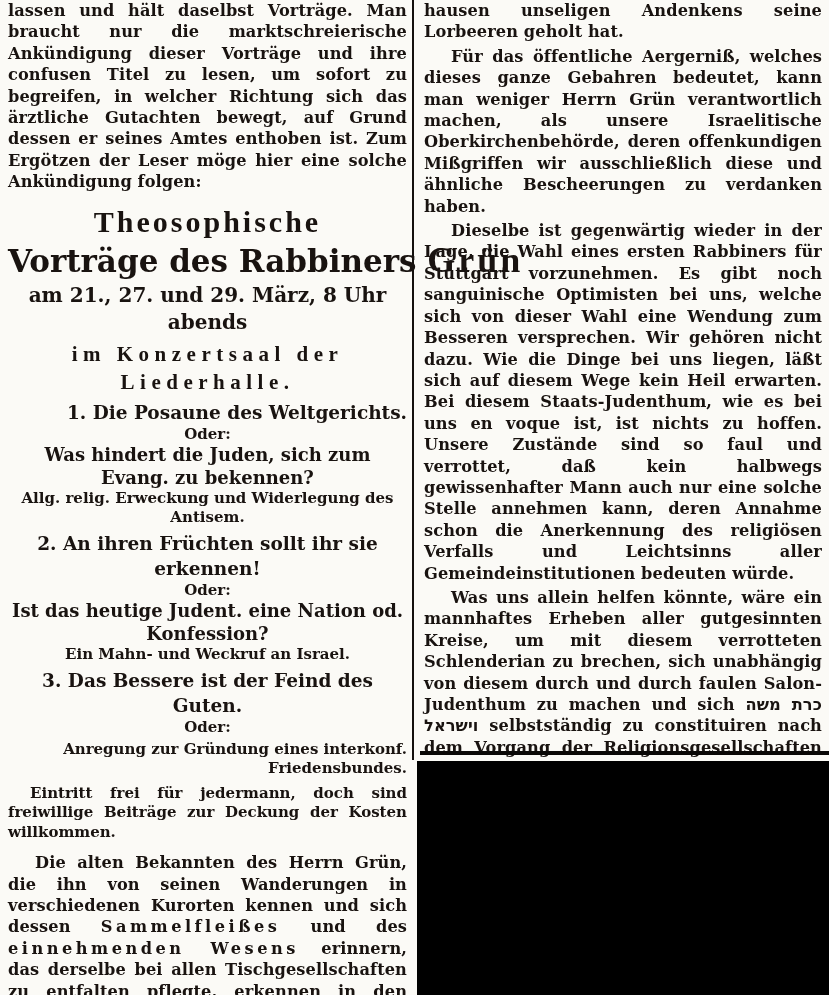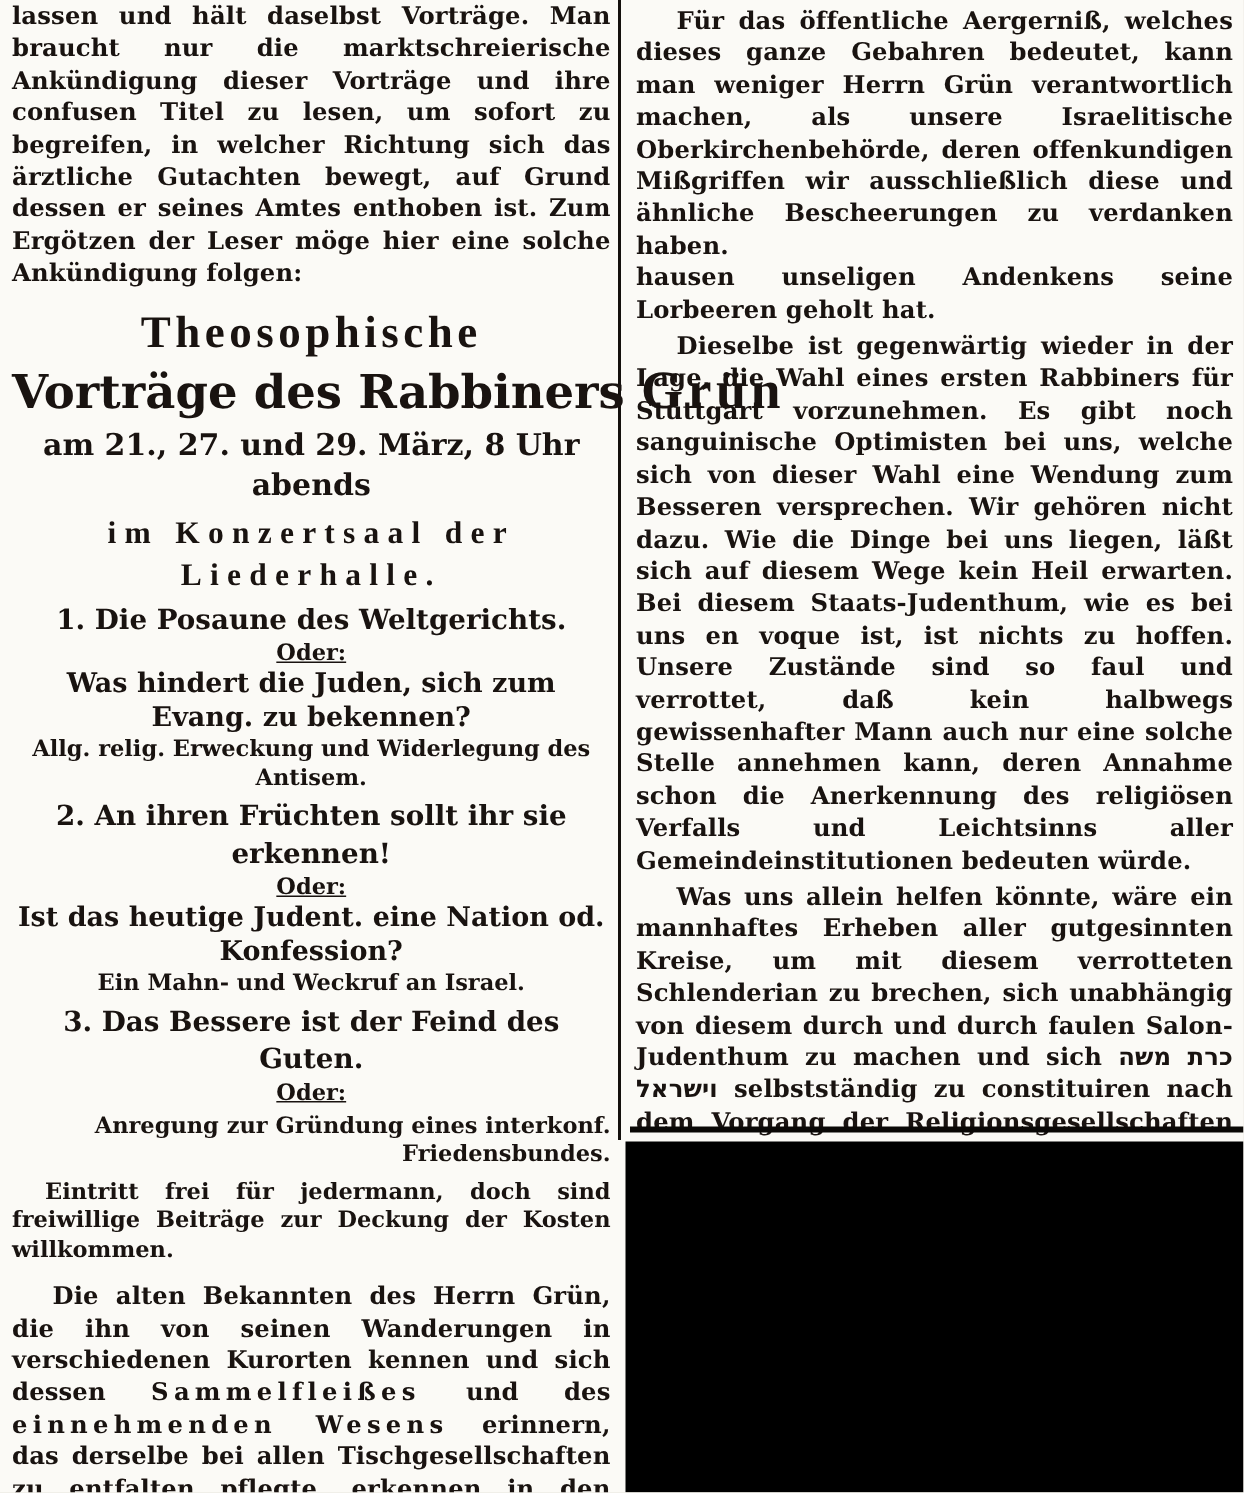--- a/index.html
+++ b/index.html
@@ -43,24 +43,24 @@
   .ann-t2 .name{
     font-family:"Liberation Serif",serif;
     font-size:36px;font-weight:900;letter-spacing:3px;
   }
   .ann-date{font-weight:800;font-size:20px;line-height:27px;margin:0;}
   .ann-venue{
     font-family:"Liberation Serif",serif;
     font-weight:800;font-size:21px;letter-spacing:5.5px;line-height:28px;margin:4px;
   }
   .lec-num{font-weight:800;font-size:18.5px;line-height:25px;margin:0;}
-  .lec-oder{font-weight:700;font-size:15px;line-height:18px;margin:0;text-decoration:underline;}
+  .lec-oder{font-weight:700;font-size:15px;line-height:18px;margin:0;}
   .lec-alt{font-weight:900;font-size:18px;line-height:23px;margin:0;}
   .lec-sub{font-weight:700;font-size:15px;line-height:19px;margin:0;}
-  .gap2{margin-top:2px;} .gap4{margin-top:4px;} .gap6{margin-top:6px;}
+  .gap2{margin-top:2px;text-align:right;} .gap4{margin-top:4px;} .gap6{margin-top:6px;}
   .admission{
     font-weight:700;font-size:15px;line-height:19.5px;
     text-align:justify;text-indent:22px;margin:6px 0 0 0;
   }
   .small-note{font-weight:700;font-size:15px;line-height:19px;margin:4px 0 0 0;text-align:right;}
   
   .end-rule{position:absolute;left:420px;top:751px;width:409px;height:4px;background:#0a0806;}
   .redaction{position:absolute;left:417px;top:761px;width:412px;height:234px;background:#000;}
 </style>
 </head>
@@ -100,22 +100,22 @@
       </div>
 
       <p class="admission">Eintritt frei für jedermann, doch sind freiwillige Beiträge zur Deckung der Kosten willkommen.</p>
     </div>
 
     <p class="bt indent gap6" style="margin-top:10px;"><span>Die alten Bekannten des Herrn Grün, die ihn von seinen Wanderungen in verschiedenen Kurorten kennen und sich dessen </span><span class="sperr">Sammelfleißes</span><span> und des </span><span class="sperr">einnehmenden Wesens</span><span> erinnern, das derselbe bei allen Tischgesellschaften zu entfalten pflegte, erkennen in den letzten Worten, in welche diese Ankündigung ausklingt, sofort ihren Pappenheimer wieder. Hier ist wohl auch die eigentliche Tendenz der Vorträge zu suchen und weniger in der Nachahmung </span></p>
 
   </div>
 
   <div class="col col-right">
+    <p class="bt">hausen unseligen Andenkens seine Lorbeeren geholt hat.</p>
     <p class="bt indent" style="margin-top:3px;">Für das öffentliche Aergerniß, welches dieses ganze Gebahren bedeutet, kann man weniger Herrn Grün verantwortlich machen, als unsere Israelitische Oberkirchenbehörde, deren offenkundigen Mißgriffen wir ausschließlich diese und ähnliche Bescheerungen zu verdanken haben.</p>
-    <p class="bt">hausen unseligen Andenkens seine Lorbeeren geholt hat.</p>
     <p class="bt indent" style="margin-top:3px;">Dieselbe ist gegenwärtig wieder in der Lage, die Wahl eines ersten Rabbiners für Stuttgart vorzunehmen. Es gibt noch sanguinische Optimisten bei uns, welche sich von dieser Wahl eine Wendung zum Besseren versprechen. Wir gehören nicht dazu. Wie die Dinge bei uns liegen, läßt sich auf diesem Wege kein Heil erwarten. Bei diesem Staats-Judenthum, wie es bei uns en voque ist, ist nichts zu hoffen. Unsere Zustände sind so faul und verrottet, daß kein halbwegs gewissenhafter Mann auch nur eine solche Stelle annehmen kann, deren Annahme schon die Anerkennung des religiösen Verfalls und Leichtsinns aller Gemeindeinstitutionen bedeuten würde.</p>
     <p class="bt indent" style="margin-top:3px;"><span>Was uns allein helfen könnte, wäre ein mannhaftes Erheben aller gutgesinnten Kreise, um mit diesem verrotteten Schlenderian zu brechen, sich unabhängig von diesem durch und durch faulen Salon-Judenthum zu machen und sich </span><span class="hebrew">כרת משה וישראל</span><span> selbstständig zu constituiren nach dem Vorgang der Religionsgesellschaften in Preußen, Baden und Hessen, wo ja auch die staatliche Legislatur diese Bestrebungen unterstützte. Nur so wird neues Leben aus den Ruinen erblühen. — Diese Zeit liegt heute für diese Bestrebungen günstiger wie damals, als Gabiah ben Pesisa gegen die hierarchischen Uebergriffe des Oberkirchenraths Meier auftrat. </span><span class="sperr">Ein einziger energischer Mann würde genügen, um eine solche Bewegung einzuleiten und sie mit Gottes und treuer Gesinnungsgenossen Hilfe durchzuführen.</span></p>
   </div>
 
   <div class="end-rule"></div>
   <div class="redaction"></div>
 
 </div>
 
 </body></html>

